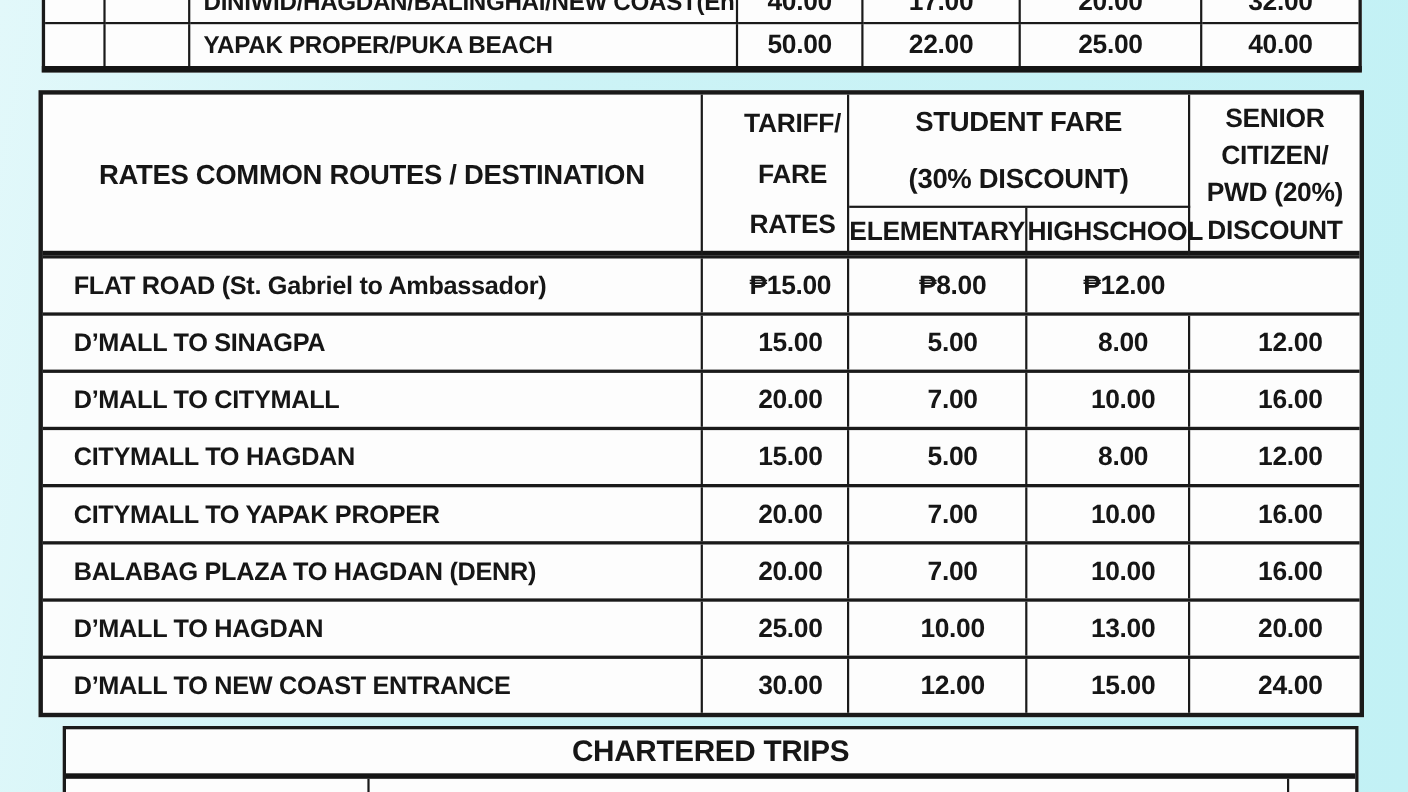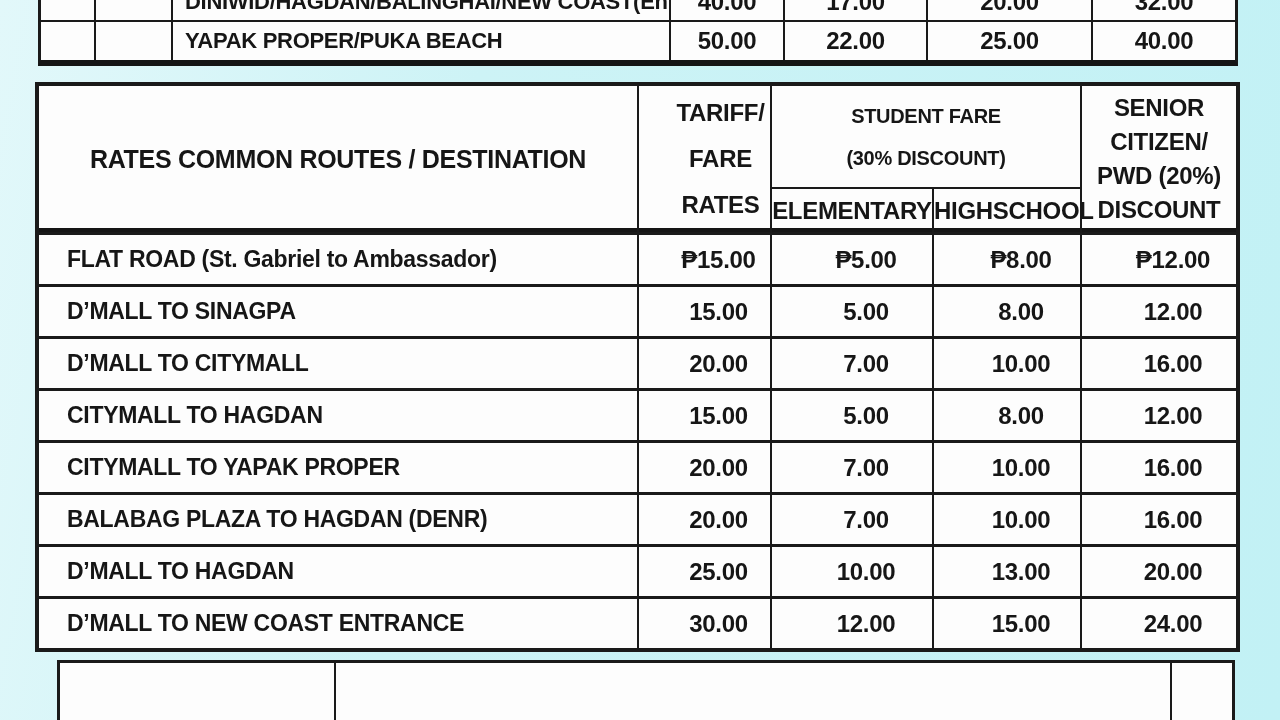--- a/index.html
+++ b/index.html
@@ -44,21 +44,21 @@
     border-bottom: 4px solid #151515;
   }
   .mt-header .h-dest   { grid-row: 1 / 3; grid-column: 1; border-right: 2.5px solid #1a1a1a;
                          display: flex; align-items: center; justify-content: center; font-size: 25px; }
   .mt-header .h-tariff { grid-row: 1 / 3; grid-column: 2; border-right: 2.5px solid #1a1a1a;
                          display: flex; align-items: center; justify-content: center; text-align: center;
                          font-size: 24px; line-height: 46px; white-space: pre-line; padding-left: 32px; }
   .mt-header .h-student-top { grid-row: 1; grid-column: 3; border-right: 2.5px solid #1a1a1a;
                          border-bottom: 2.5px solid #1a1a1a;
                          display: flex; align-items: center; justify-content: center; text-align: center;
-                         font-size: 20px; line-height: 42px; white-space: pre-line; }
+                         font-size: 25px; line-height: 52px; white-space: pre-line; }
   .mt-header .h-student-sub { grid-row: 2; grid-column: 3; border-right: 2.5px solid #1a1a1a;
                          display: grid; grid-template-columns: 162px 1fr; }
   .mt-header .h-student-sub > div { display: flex; align-items: center; justify-content: center; font-size: 24px; }
   .mt-header .h-student-sub > div:first-child { border-right: 2.5px solid #1a1a1a; }
   .mt-header .h-senior { grid-row: 1 / 3; grid-column: 4;
                          display: flex; align-items: center; justify-content: center; text-align: center;
                          font-size: 24px; line-height: 34px; white-space: pre-line; }
   .mt-row {
     display: grid;
     grid-template-columns: 600px 133px 162px 148px 1fr;
@@ -121,21 +121,20 @@
     </div>
     <div class="h-senior">SENIOR
 CITIZEN/
 PWD (20%)
 DISCOUNT</div>
   </div>
 
   <div class="mt-row">
     <div class="c-dest">FLAT ROAD (St. Gabriel to Ambassador)</div>
     <div>₱15.00</div>
-    <div>₱5.00</div>
     <div>₱8.00</div>
     <div>₱12.00</div>
   </div>
   <div class="mt-row">
     <div class="c-dest">D’MALL TO SINAGPA</div>
     <div>15.00</div>
     <div>5.00</div>
     <div>8.00</div>
     <div>12.00</div>
   </div>
@@ -177,18 +176,19 @@
   <div class="mt-row">
     <div class="c-dest">D’MALL TO NEW COAST ENTRANCE</div>
     <div>30.00</div>
     <div>12.00</div>
     <div>15.00</div>
     <div>24.00</div>
   </div>
 </div>
 
 <div class="tbl chartered-table">
+  <div class="ct-title">CHARTERED TRIPS</div>
   <div class="ct-stub">
     <div></div>
     <div></div>
     <div></div>
   </div>
 </div>
 
 </body></html>

